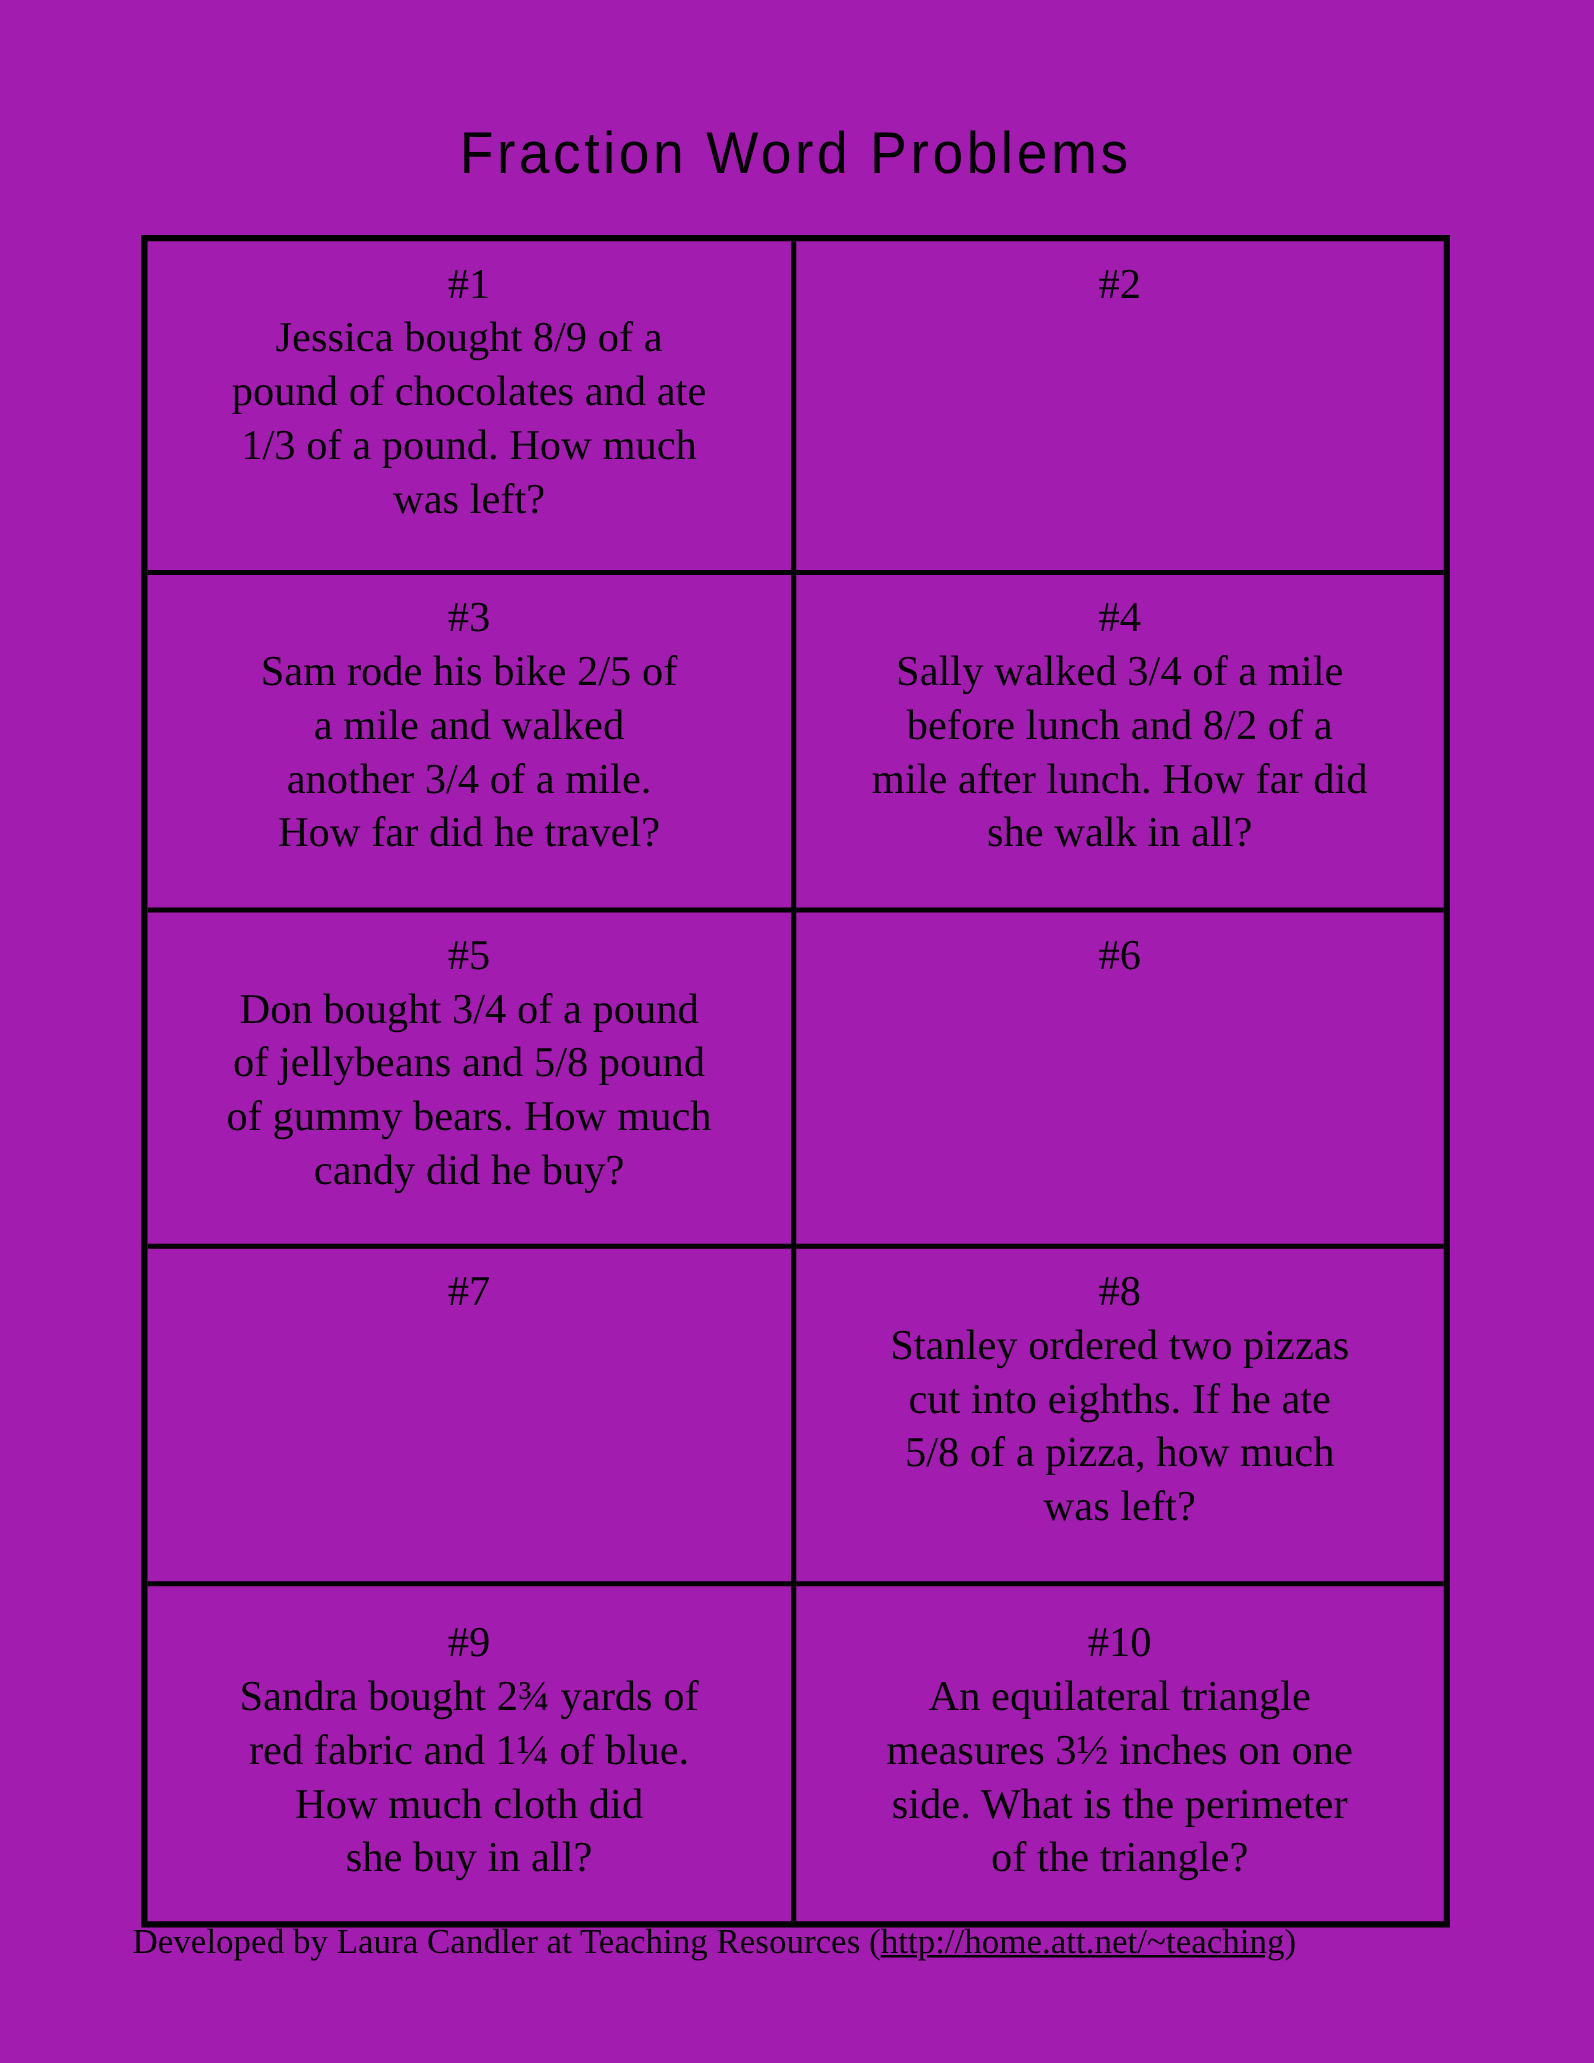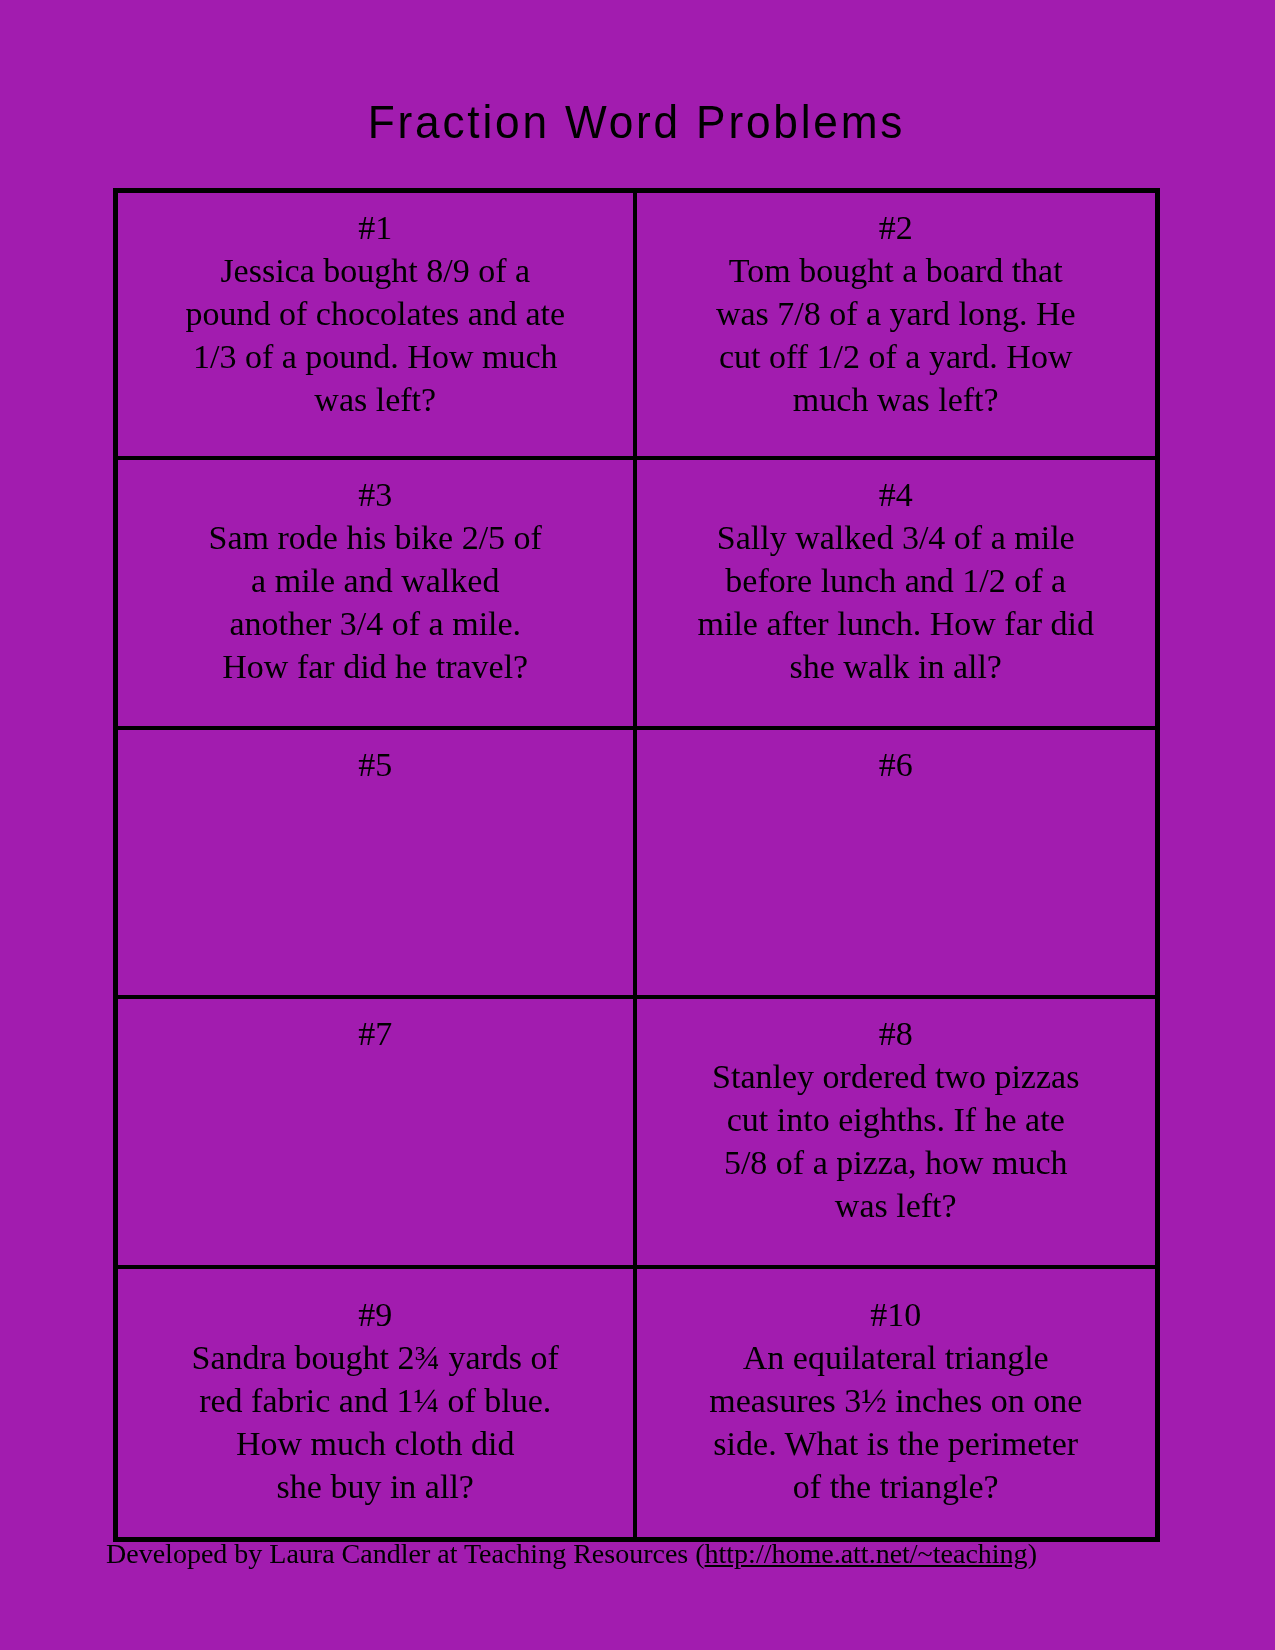--- a/index.html
+++ b/index.html
@@ -89,43 +89,43 @@
 
     <div class="cell col-left row-inner">
       <div class="problem-number">#1</div>
       <div class="problem-text">Jessica bought 8/9 of a
 pound of chocolates and ate
 1/3 of a pound. How much
 was left?</div>
     </div>
     <div class="cell row-inner">
       <div class="problem-number">#2</div>
-      <div class="problem-text">Tom bought a board that
-was 7/8 of a yard long. He
-cut off 1/2 of a yard. How
-much was left?</div>
     </div>
 
     <div class="cell col-left row-inner">
       <div class="problem-number">#3</div>
       <div class="problem-text">Sam rode his bike 2/5 of
 a mile and walked
 another 3/4 of a mile.
 How far did he travel?</div>
     </div>
     <div class="cell row-inner">
       <div class="problem-number">#4</div>
       <div class="problem-text">Sally walked 3/4 of a mile
-before lunch and 1/2 of a
+before lunch and 8/2 of a
 mile after lunch. How far did
 she walk in all?</div>
     </div>
 
     <div class="cell col-left row-inner">
       <div class="problem-number">#5</div>
+      <div class="problem-text">Don bought 3/4 of a pound
+of jellybeans and 5/8 pound
+of gummy bears. How much
+candy did he buy?</div>
     </div>
     <div class="cell row-inner">
       <div class="problem-number">#6</div>
     </div>
 
     <div class="cell col-left row-inner">
       <div class="problem-number">#7</div>
     </div>
     <div class="cell row-inner">
       <div class="problem-number">#8</div>

